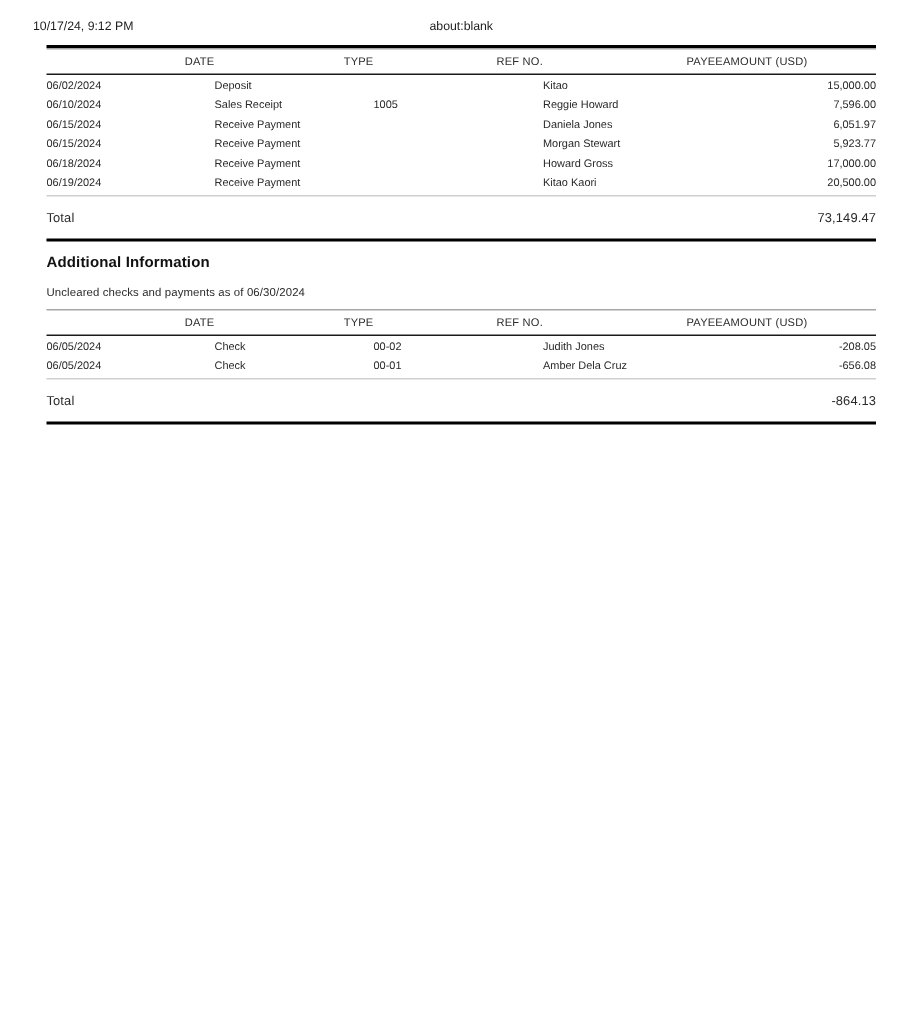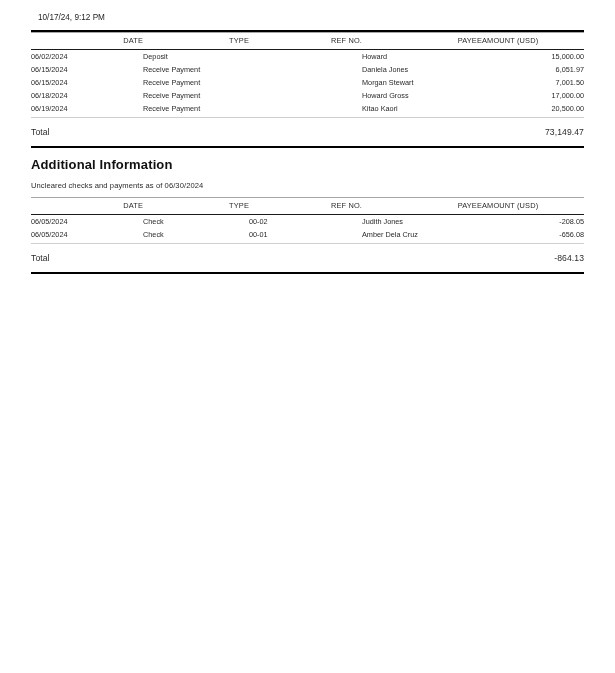--- a/index.html
+++ b/index.html
@@ -31,21 +31,20 @@
     width: 615px;
     height: 14px;
     font-size: 8.2px;
     color: #1d1d1d;
   }
   .print-header .ph-left {
     position: absolute;
     left: 22px;
     top: 0;
     white-space: nowrap;
-    margin-left: 16px;
   }
   .print-header .ph-center {
     position: absolute;
     left: 0;
     top: 0;
     width: 615px;
     text-align: center;
     white-space: nowrap;
   }
 
@@ -127,41 +126,42 @@
     justify-content: space-between;
     align-items: baseline;
     font-size: 8.6px;
     color: #2a2a2a;
     padding: 9px 0 9px 0;
   }
   .total-row .tr-label { letter-spacing: 0.01em; }
   .total-row .tr-value { letter-spacing: 0.01em; }
 
   .addl-title {
-    font-size: 13px;
+    font-size: 10px;
     font-weight: bold;
     color: #111111;
     padding: 9px 0 0 0;
     letter-spacing: 0.01em;
   }
   .addl-sub {
     font-size: 7.6px;
     color: #2a2a2a;
     padding: 9px 0 7px 0;
     letter-spacing: 0.01em;
   }
   .spacer-2 { height: 2px; }
 </style>
 </head>
 <body>
 
 <div class="page">
 
   <div class="print-header">
     <span class="ph-left">10/17/24, 9:12 PM</span>
+    <span class="ph-center">about:blank</span>
   </div>
 
   <div class="report">
 
     <hr class="rule-thick">
 
 
     <hr class="rule-thin">
 
     <table class="rpt">
@@ -191,36 +191,43 @@
           <col class="c-type">
           <col class="c-ref">
           <col class="c-payee">
           <col class="c-amount">
       </colgroup>
       <tbody>
         <tr>
           <td>06/02/2024</td>
           <td>Deposit</td>
           <td></td>
-          <td>Howard</td>
+          <td>Kitao</td>
           <td class="amt">15,000.00</td>
+        </tr>
+        <tr>
+          <td>06/10/2024</td>
+          <td>Sales Receipt</td>
+          <td>1005</td>
+          <td>Reggie Howard</td>
+          <td class="amt">7,596.00</td>
         </tr>
         <tr>
           <td>06/15/2024</td>
           <td>Receive Payment</td>
           <td></td>
           <td>Daniela Jones</td>
           <td class="amt">6,051.97</td>
         </tr>
         <tr>
           <td>06/15/2024</td>
           <td>Receive Payment</td>
           <td></td>
           <td>Morgan Stewart</td>
-          <td class="amt">7,001.50</td>
+          <td class="amt">5,923.77</td>
         </tr>
         <tr>
           <td>06/18/2024</td>
           <td>Receive Payment</td>
           <td></td>
           <td>Howard Gross</td>
           <td class="amt">17,000.00</td>
         </tr>
         <tr>
           <td>06/19/2024</td>

